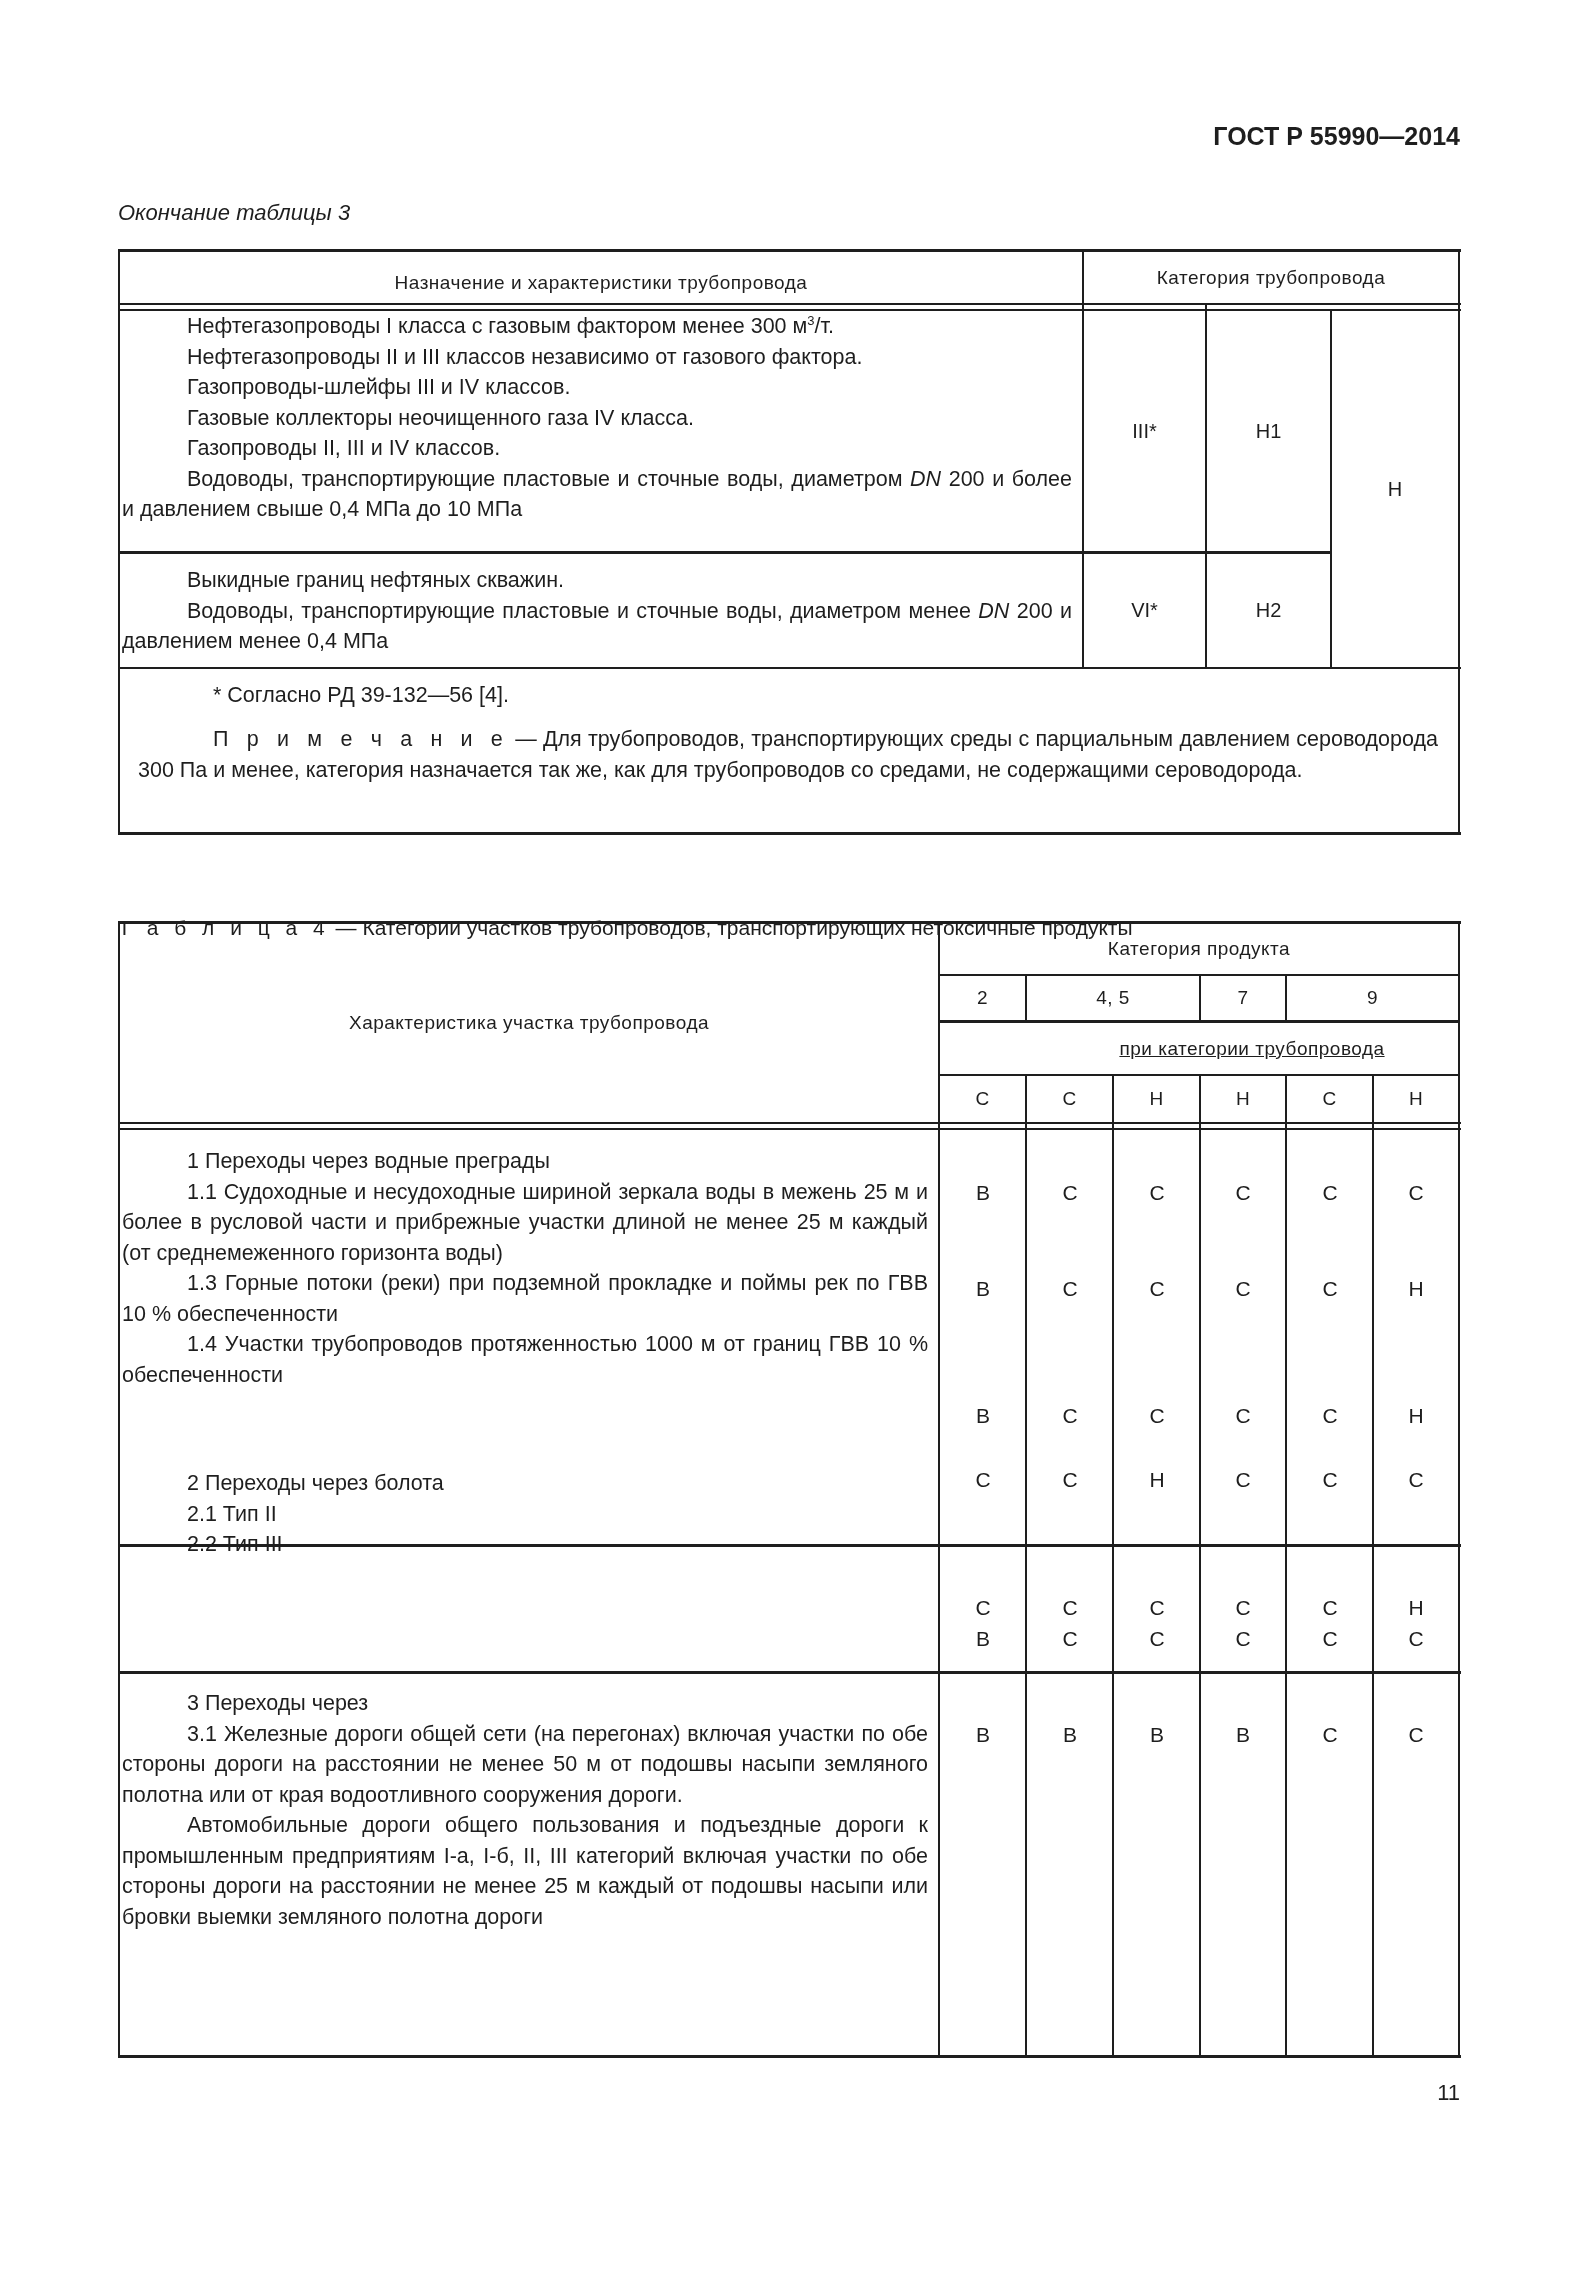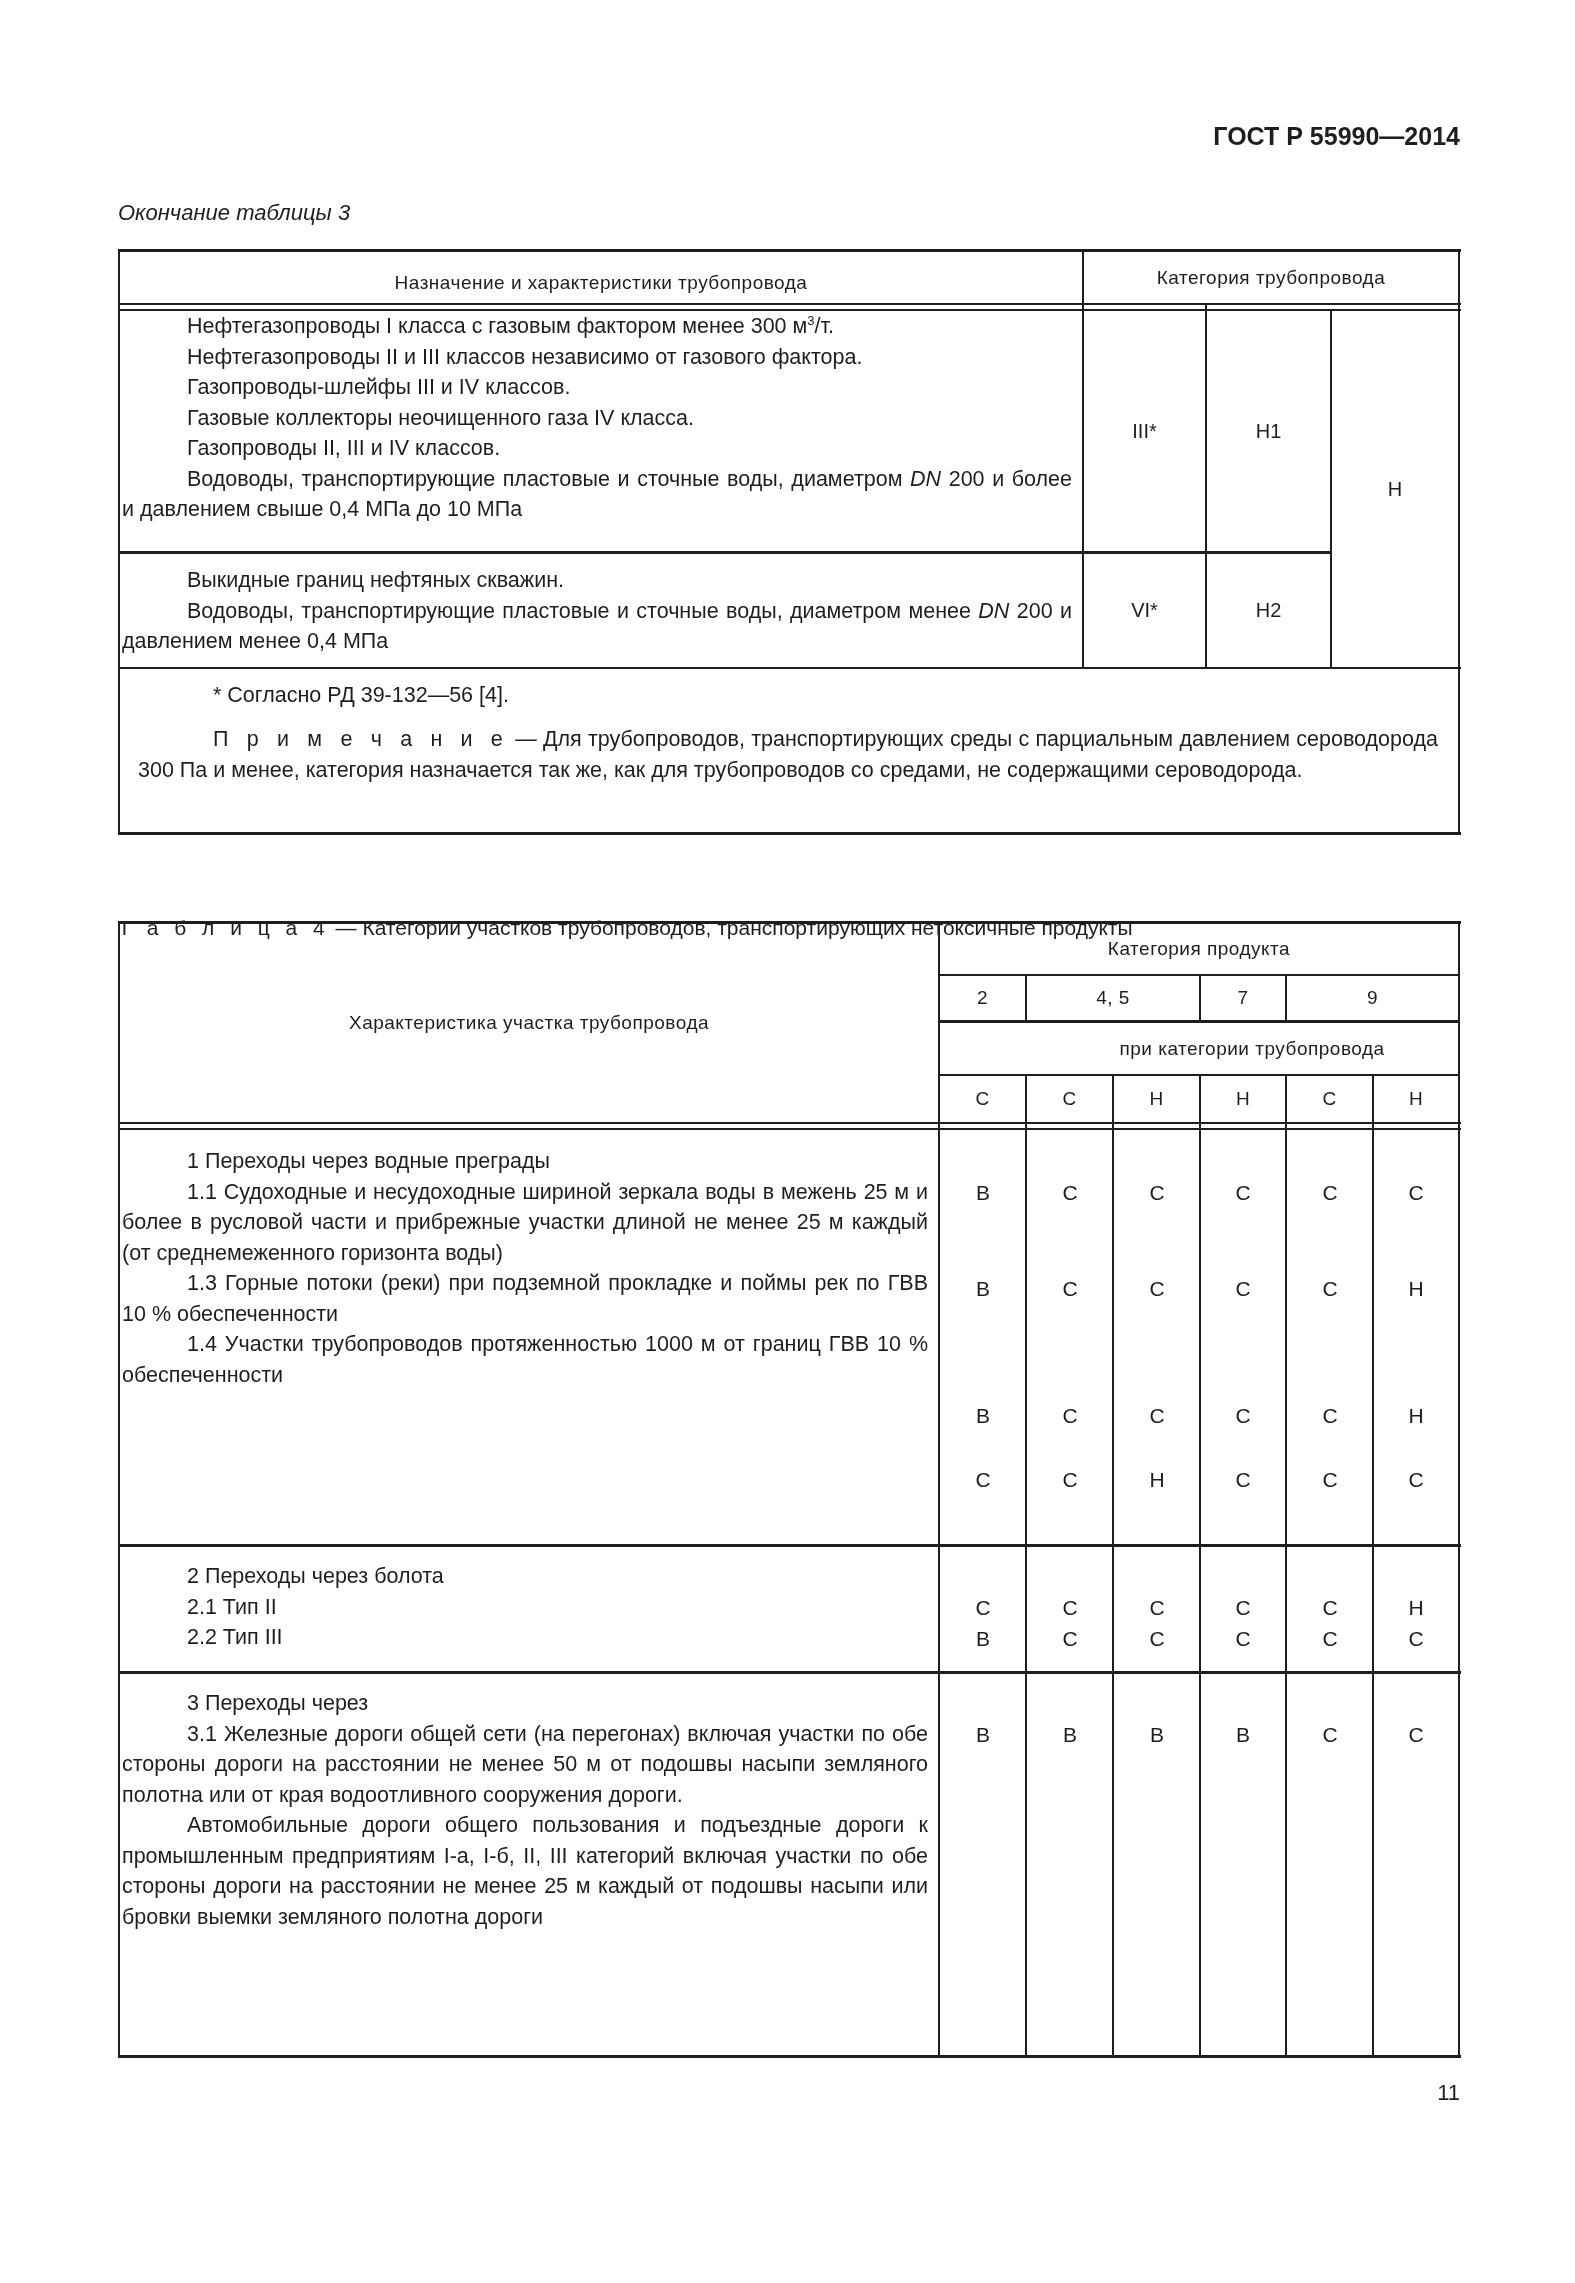--- a/index.html
+++ b/index.html
@@ -105,21 +105,21 @@
   <div class="line" style="left:1372px;top:1075px;width:2px;height:982px;"></div>
 
   <div class="cell hdr" style="left:120px;top:924px;width:818px;height:198px;">Характеристика участка трубопровода</div>
   <div class="cell hdr" style="left:940px;top:924px;width:518px;height:50px;">Категория продукта</div>
 
   <div class="cell hdr" style="left:940px;top:976px;width:85px;height:44px;">2</div>
   <div class="cell hdr" style="left:1027px;top:976px;width:172px;height:44px;">4, 5</div>
   <div class="cell hdr" style="left:1201px;top:976px;width:84px;height:44px;">7</div>
   <div class="cell hdr" style="left:1287px;top:976px;width:171px;height:44px;">9</div>
 
-  <div class="cell hdr" style="left:940px;top:1023px;width:624px;height:51px;">при категории трубопровода</div>
+  <div class="cell hdr" style="left:940px;top:1023px;width:624px;height:51px;text-decoration:underline;">при категории трубопровода</div>
 
   <div class="cell hdr" style="left:940px;top:1076px;width:85px;height:46px;">С</div>
   <div class="cell hdr" style="left:1027px;top:1076px;width:85px;height:46px;">С</div>
   <div class="cell hdr" style="left:1114px;top:1076px;width:85px;height:46px;">Н</div>
   <div class="cell hdr" style="left:1201px;top:1076px;width:84px;height:46px;">Н</div>
   <div class="cell hdr" style="left:1287px;top:1076px;width:85px;height:46px;">С</div>
   <div class="cell hdr" style="left:1374px;top:1076px;width:84px;height:46px;">Н</div>
 
   <div class="txt" style="left:122px;top:1146px;width:806px;">
     <p class="ind">1 Переходы через водные преграды</p>
@@ -157,21 +157,21 @@
 
   <div>
     <div class="val" style="left:940px;top:1464px;">С</div>
     <div class="val" style="left:1027px;top:1464px;">С</div>
     <div class="val" style="left:1114px;top:1464px;">Н</div>
     <div class="val" style="left:1200px;top:1464px;">С</div>
     <div class="val" style="left:1287px;top:1464px;">С</div>
     <div class="val" style="left:1373px;top:1464px;">С</div>
   </div>
 
-  <div class="txt" style="left:122px;top:1561px;width:806px;">
+  <div class="txt" style="left:122px;top:1468px;width:806px;">
     <p class="ind">2 Переходы через болота</p>
     <p class="ind">2.1 Тип II</p>
     <p class="ind">2.2 Тип III</p>
   </div>
   <div>
     <div class="val" style="left:940px;top:1592px;">С</div>
     <div class="val" style="left:1027px;top:1592px;">С</div>
     <div class="val" style="left:1114px;top:1592px;">С</div>
     <div class="val" style="left:1200px;top:1592px;">С</div>
     <div class="val" style="left:1287px;top:1592px;">С</div>

